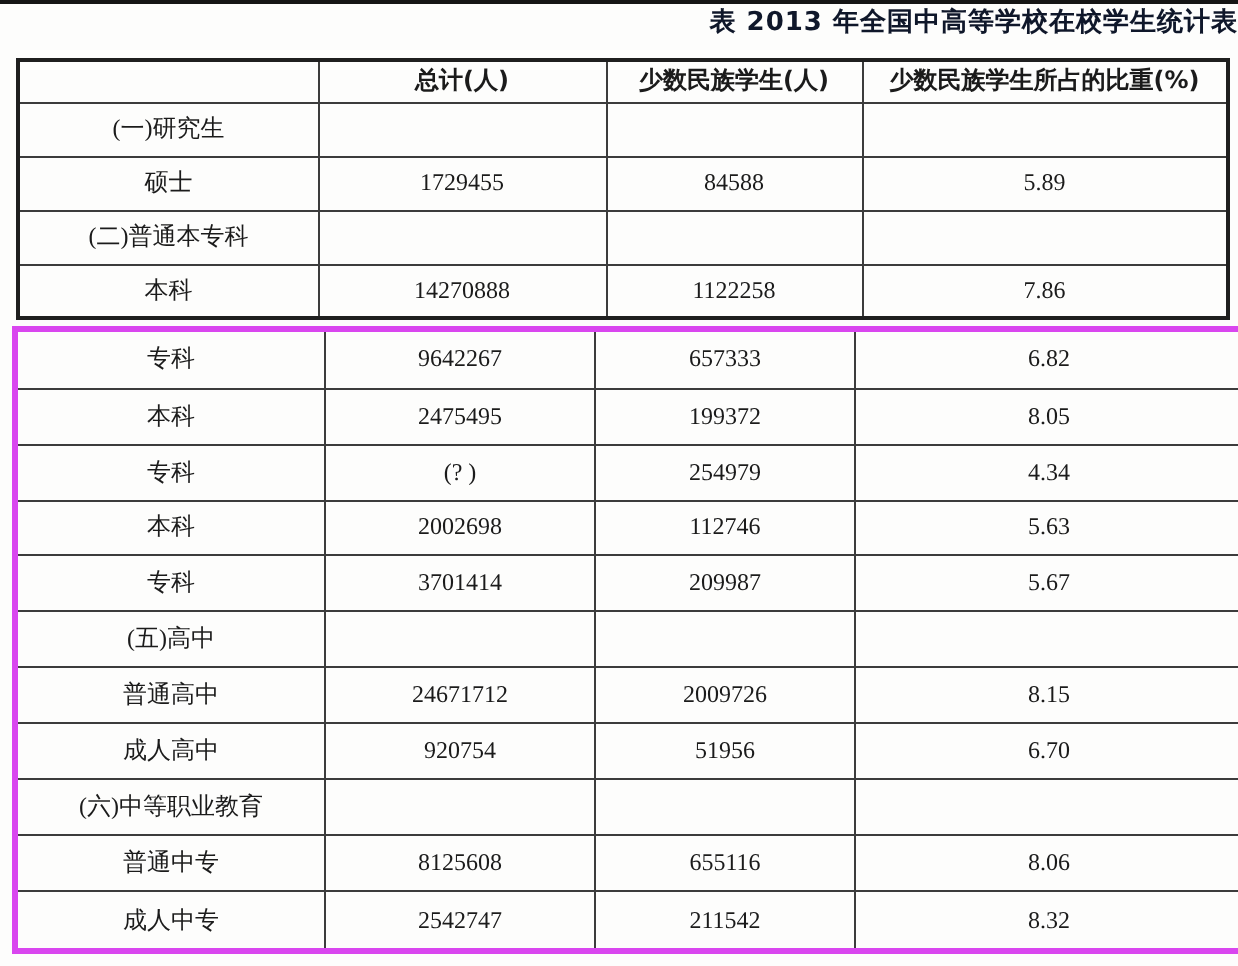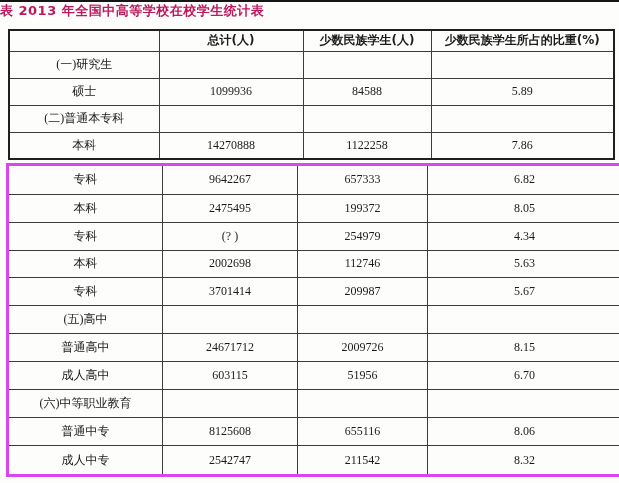--- a/index.html
+++ b/index.html
@@ -20,26 +20,26 @@
     top: 0; left: 0;
     width: 619px;
     height: 2px;
     background: #151515;
   }
   .doc-title {
     position: absolute;
     top: 2px;
     left: 0;
     width: 619px;
-    text-align: left;
+    text-align: right;
     font-family: "DejaVu Sans", "Liberation Sans", sans-serif;
     font-weight: bold;
     font-size: 13px;
     letter-spacing: 0.5px;
-    color: #be185d;
+    color: #0f172a;
   }
   table {
     position: absolute;
     border-collapse: collapse;
     table-layout: fixed;
     background: #fdfdfc;
   }
   .table-upper {
     left: 8px;
     top: 29px;
@@ -97,21 +97,21 @@
   </thead>
   <tbody id="tbody-upper">
       <tr>
         <td>(一)研究生</td>
         <td></td>
         <td></td>
         <td></td>
       </tr>
       <tr>
         <td>硕士</td>
-        <td>1099936</td>
+        <td>1729455</td>
         <td>84588</td>
         <td>5.89</td>
       </tr>
       <tr>
         <td>(二)普通本专科</td>
         <td></td>
         <td></td>
         <td></td>
       </tr>
       <tr>
@@ -168,21 +168,21 @@
         <td></td>
       </tr>
       <tr>
         <td>普通高中</td>
         <td>24671712</td>
         <td>2009726</td>
         <td>8.15</td>
       </tr>
       <tr>
         <td>成人高中</td>
-        <td>603115</td>
+        <td>920754</td>
         <td>51956</td>
         <td>6.70</td>
       </tr>
       <tr>
         <td>(六)中等职业教育</td>
         <td></td>
         <td></td>
         <td></td>
       </tr>
       <tr>

